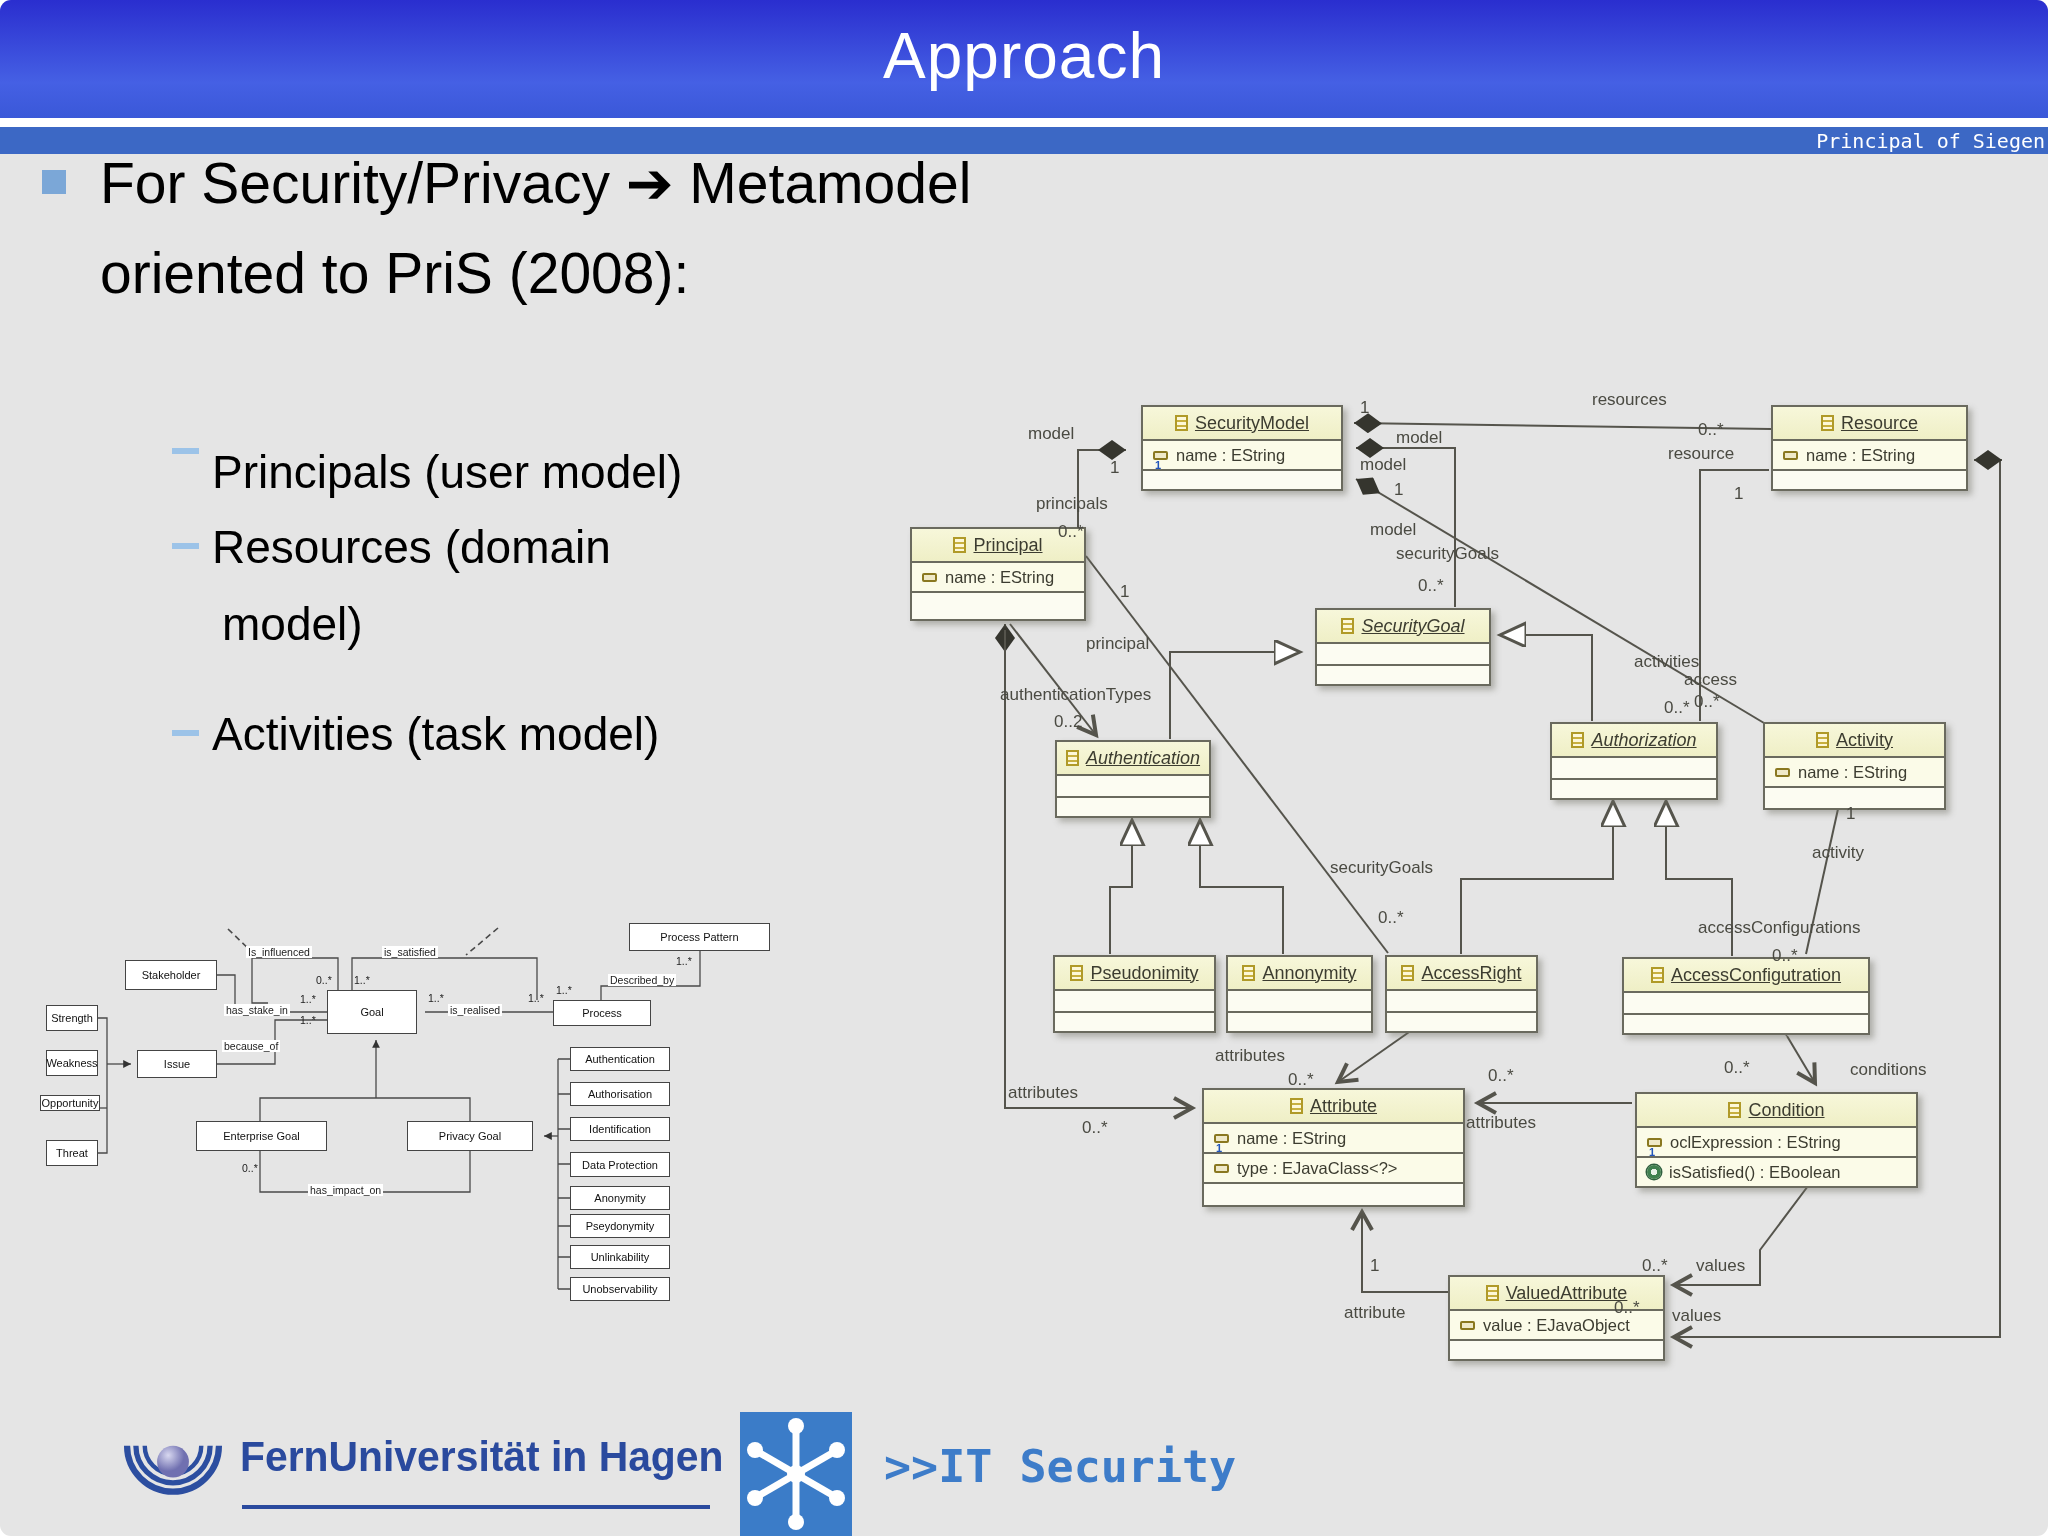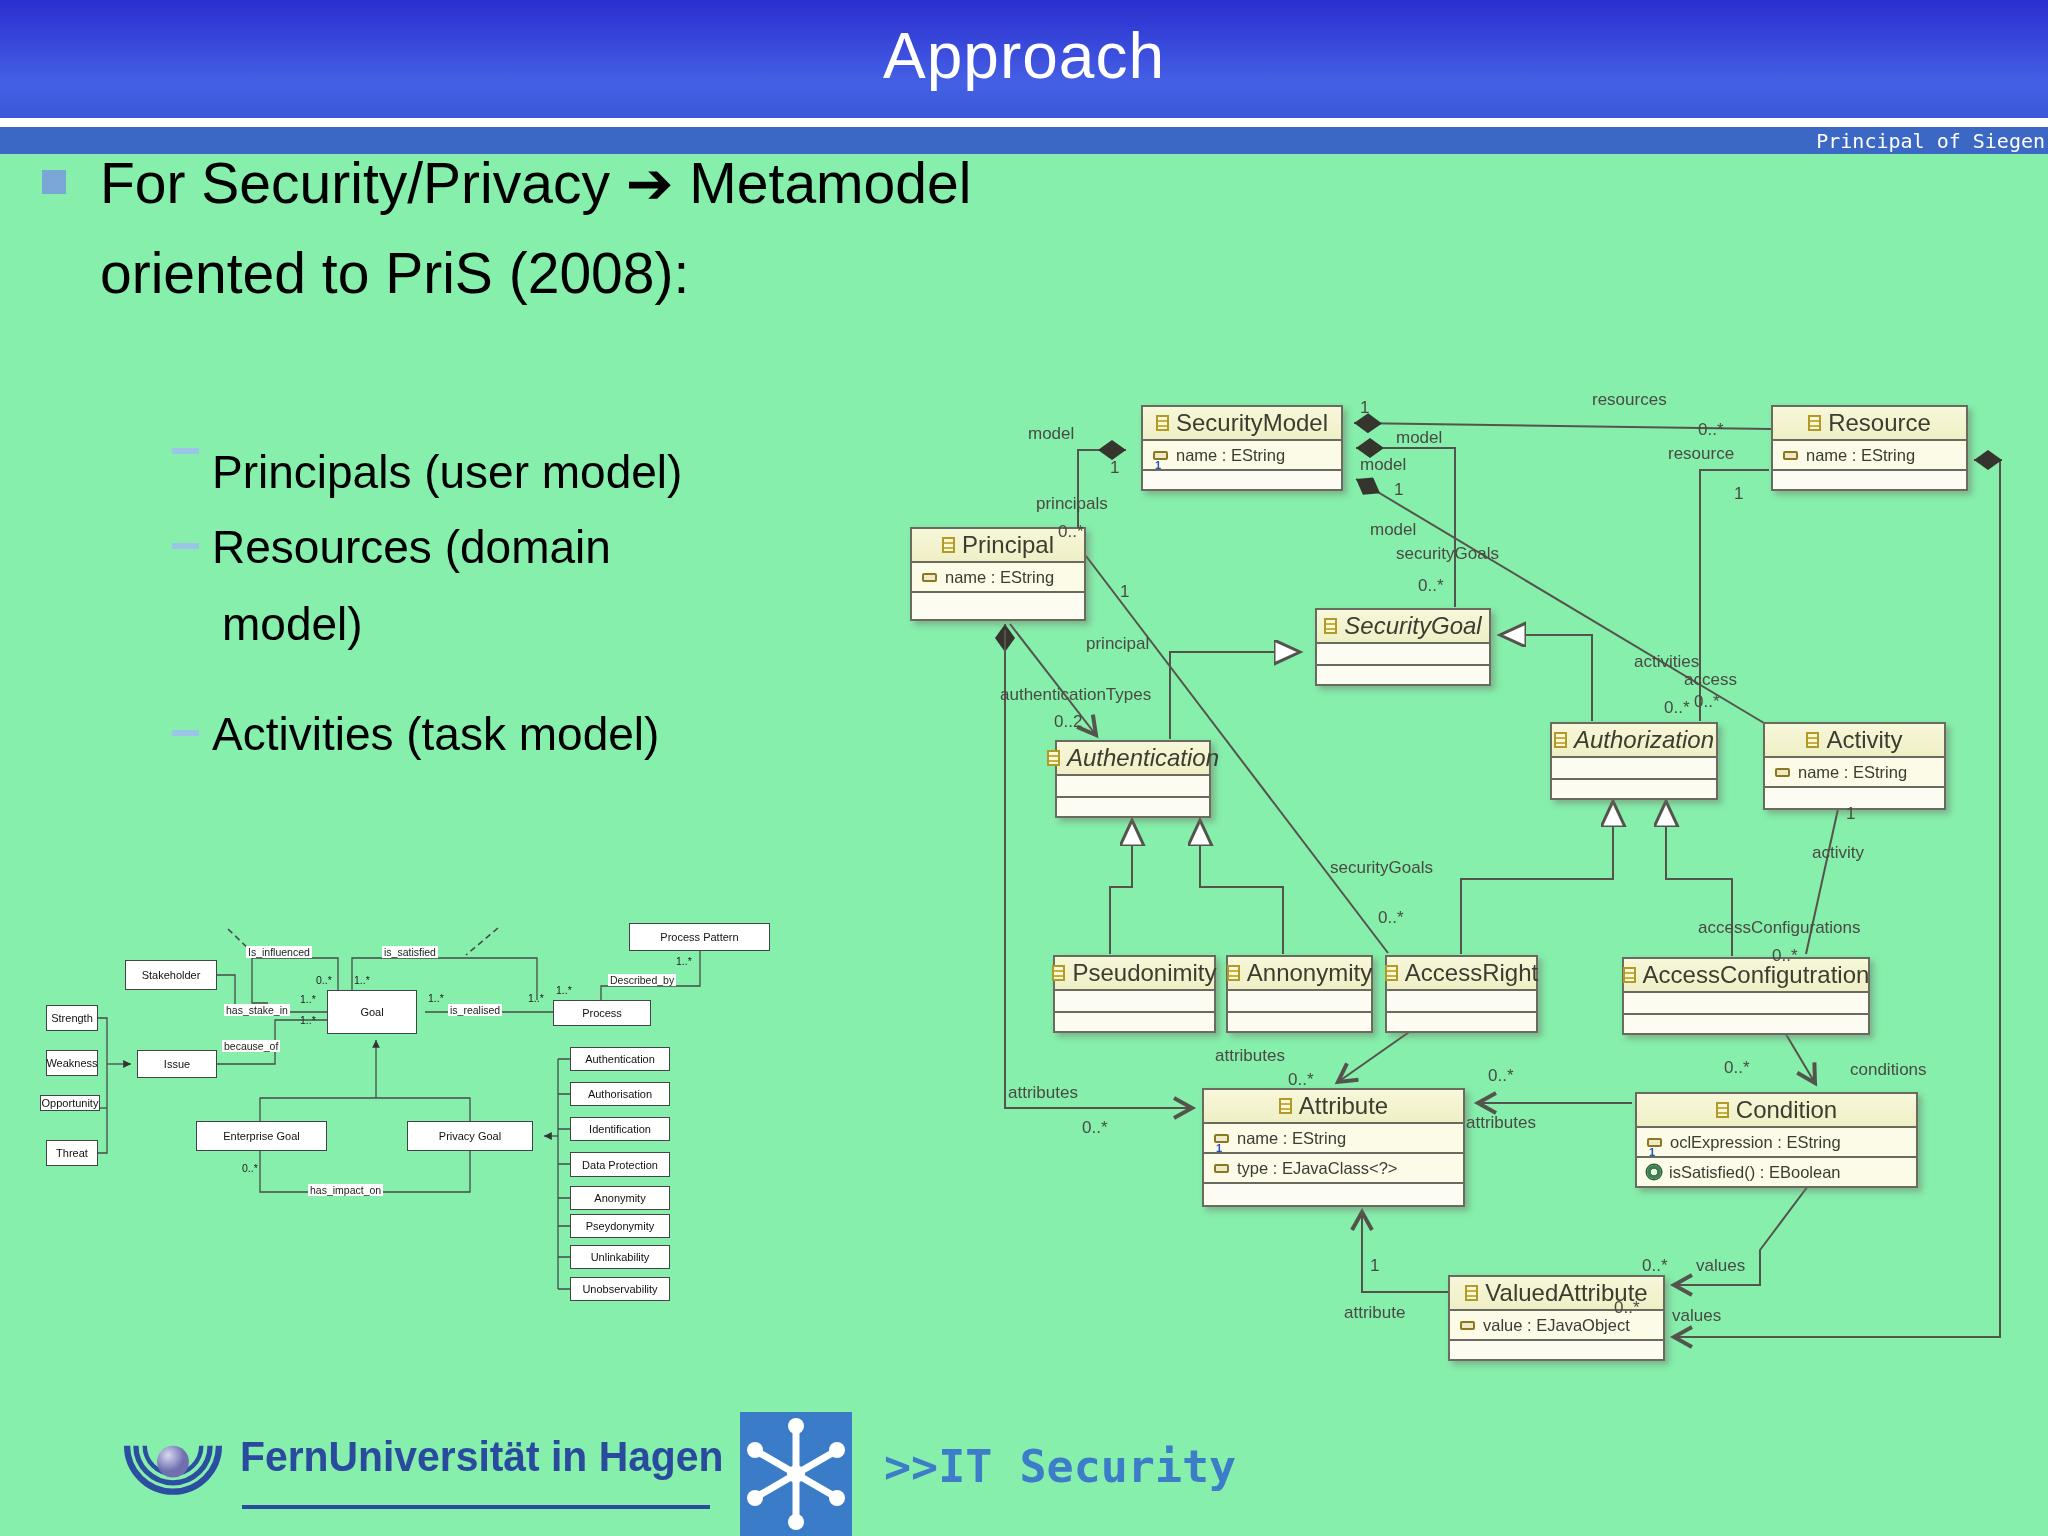--- a/index.html
+++ b/index.html
@@ -1,18 +1,18 @@
 <!DOCTYPE html>
 <html><head>
 <meta charset="utf-8">
 <style>
   * { margin:0; padding:0; box-sizing:border-box; }
   html,body { width:2048px; height:1536px; }
-  .slide { position:relative; width:2048px; height:1536px; background:#86efac;
-           overflow:hidden; font-family:"Liberation Sans",sans-serif; }
+  .slide { position:relative; width:2048px; height:1536px; background:#e5e5e5;
+           overflow:hidden; font-family:"Liberation Sans",sans-serif;border-radius:11px; }
 
   
   .hdr { position:absolute; top:0; left:0; width:2048px; height:118px;
          background:linear-gradient(180deg,#2a2ecf 0%,#4560e4 70%,#3a58d8 100%); }
   .hdr-title { width:100%; text-align:center; color:#fff; font-size:64px;
                font-weight:400; line-height:112px; letter-spacing:1px; }
   .hdr-strip { position:absolute; top:118px; left:0; width:2048px; height:9px; background:#fff; }
   .aff-bar { position:absolute; top:127px; left:0; width:2048px; height:27px; background:#3c68c5; }
   .aff-text { position:absolute; right:3px; top:2px; color:#fff;
               font-family:"DejaVu Sans Mono",monospace; font-size:20px; }
@@ -21,21 +21,21 @@
   .bullet-square { position:absolute; left:42px; top:170px; width:24px; height:24px; background:#7ba7d7; }
   .big-line { position:absolute; left:100px; color:#000; font-size:57px; font-weight:400; white-space:nowrap; }
   .sub-dash { position:absolute; width:27px; height:6px; background:#9cc3e8; }
   .sub-line { position:absolute; color:#000; font-size:46px; white-space:nowrap; }
 
   
   .mm-class { position:absolute; border:2px solid #6a6a5e; background:#fcfcf2;
               box-shadow:4px 4px 6px rgba(110,110,100,.45); }
   .mm-title { display:flex; align-items:center; justify-content:center; gap:7px;
               height:32px; background:linear-gradient(#f7f7da,#efefc6);
-              font-size:24px; color:#3c3c30; white-space:nowrap; }
+              font-size:18px; color:#3c3c30; white-space:nowrap;text-decoration:underline; }
   .mm-title.it { font-style:italic; }
   .mm-row { height:30px; border-top:2px solid #6a6a5e; display:flex; align-items:center;
             gap:8px; padding-left:10px; font-size:16.5px; color:#3c3c30;
             background:#fbfbe8; white-space:nowrap; }
   .mm-empty { border-top:2px solid #6a6a5e; background:#fcfcf2; }
   .ico-class { width:13px; height:16px; border:2px solid #b09a28; flex:0 0 auto;
                background:repeating-linear-gradient(180deg,#fdf8d8 0 3px,#c8b040 3px 5px); }
   .ico-attr { width:15px; height:9px; border:2px solid #8a7820; background:#efe9c8; border-radius:2px; flex:0 0 auto; }
   .ico-id { position:relative; width:15px; height:9px; border:2px solid #8a7820;
             background:#efe9c8; border-radius:2px; flex:0 0 auto; }

